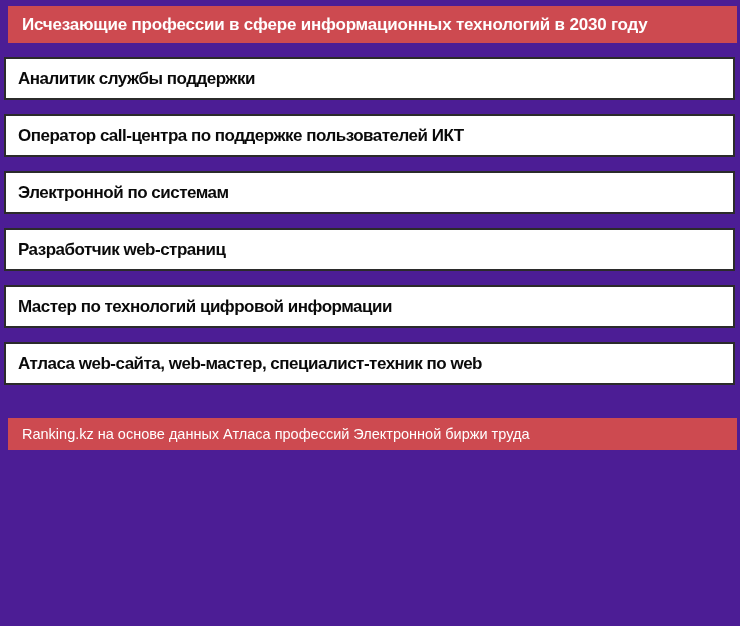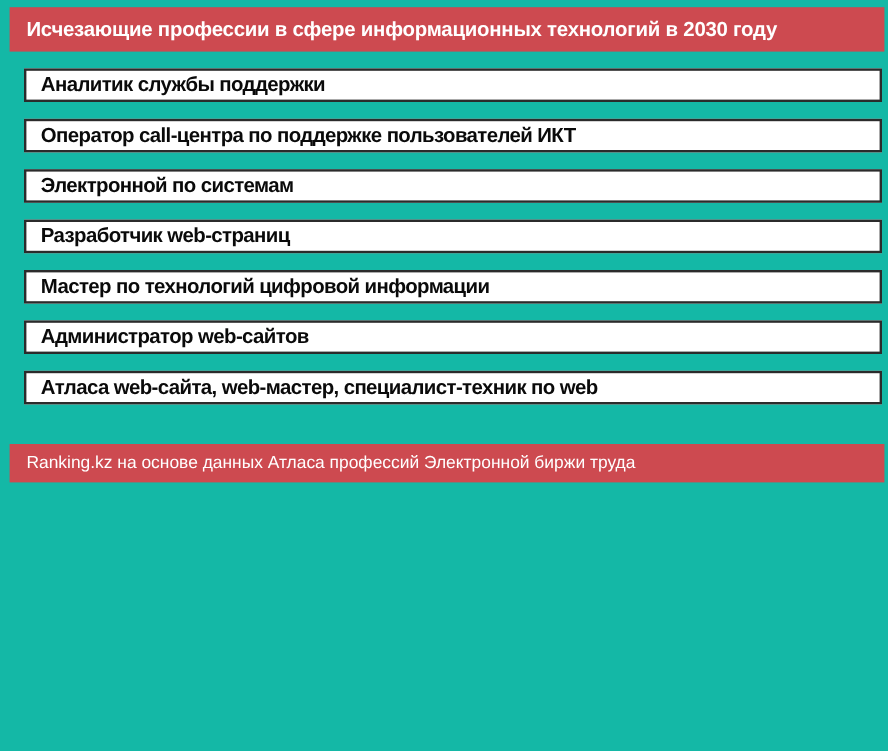--- a/index.html
+++ b/index.html
@@ -4,41 +4,41 @@
 <style>
   html, body {
     margin: 0;
     padding: 0;
     background: #ffffff;
   }
   .page {
     position: relative;
     width: 740px;
     height: 626px;
-    background: #14b8a6;
+    background: #4c1d95;
     font-family: "Liberation Sans", sans-serif;
     overflow: hidden;
   }
   .title-bar {
     margin: 6px 3px 14px 8px;
     height: 37px;
     background: #cd4a50;
     color: #ffffff;
     display: flex;
     align-items: center;
     padding-left: 14px;
     box-sizing: border-box;
     font-size: 17px;
     font-weight: bold;
     letter-spacing: -0.2px;
     white-space: nowrap;
   }
   .row {
-    margin: 0 5px 14px 20px;
-    height: 28px;
+    margin: 0 5px 14px 4px;
+    height: 43px;
     box-sizing: border-box;
     background: #ffffff;
     border: 2px solid #2b2b2b;
     display: flex;
     align-items: center;
     padding-left: 12px;
     font-size: 17px;
     font-weight: bold;
     color: #0a0a0a;
     letter-spacing: -0.5px;
@@ -77,23 +77,20 @@
   <div class="row">
     <span>Электронной по системам</span>
   </div>
   <div class="row">
     <span>Разработчик web-страниц</span>
   </div>
   <div class="row">
     <span>Мастер по технологий цифровой информации</span>
   </div>
   <div class="row">
-    <span>Администратор web-сайтов</span>
-  </div>
-  <div class="row">
     <span>Атласа web-сайта, web-мастер, специалист-техник по web</span>
   </div>
 
   <div class="footer-bar">
     <span>Ranking.kz на основе данных Атласа профессий Электронной биржи труда</span>
   </div>
 
 </div>
 
 </body></html>

